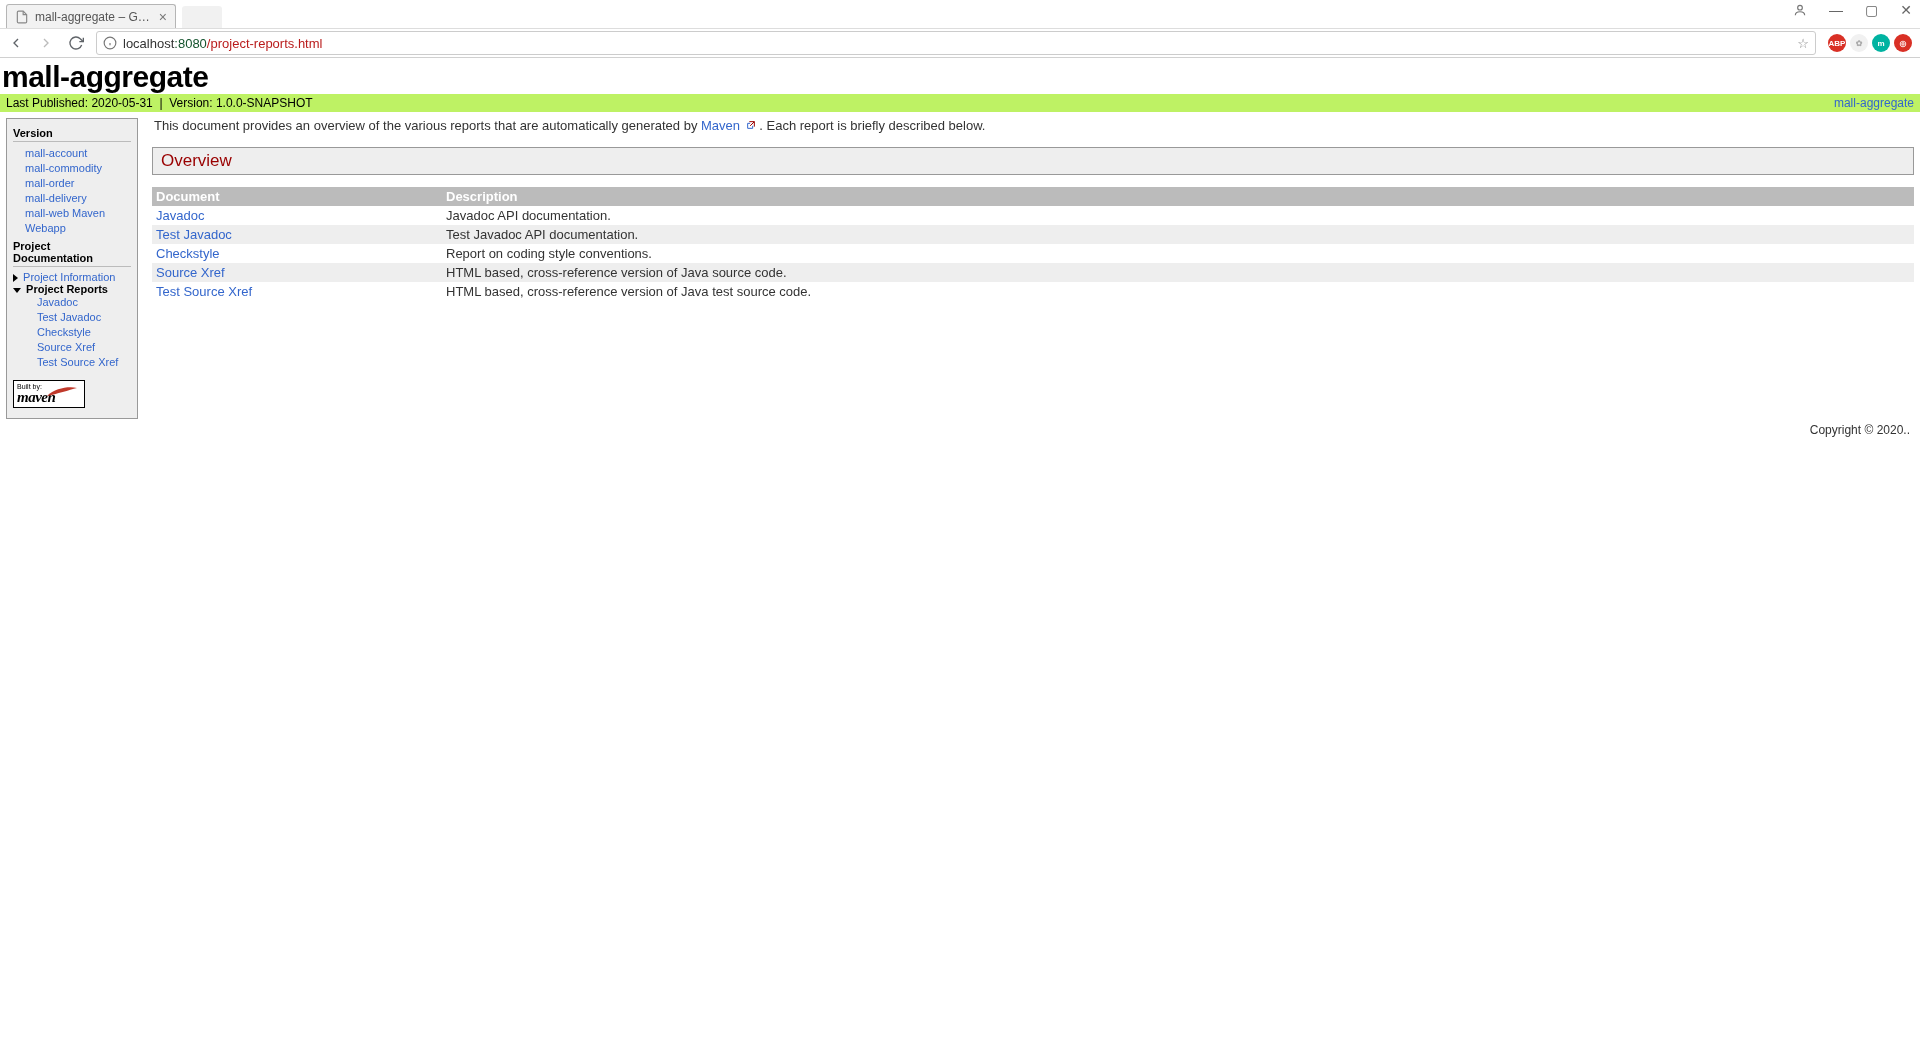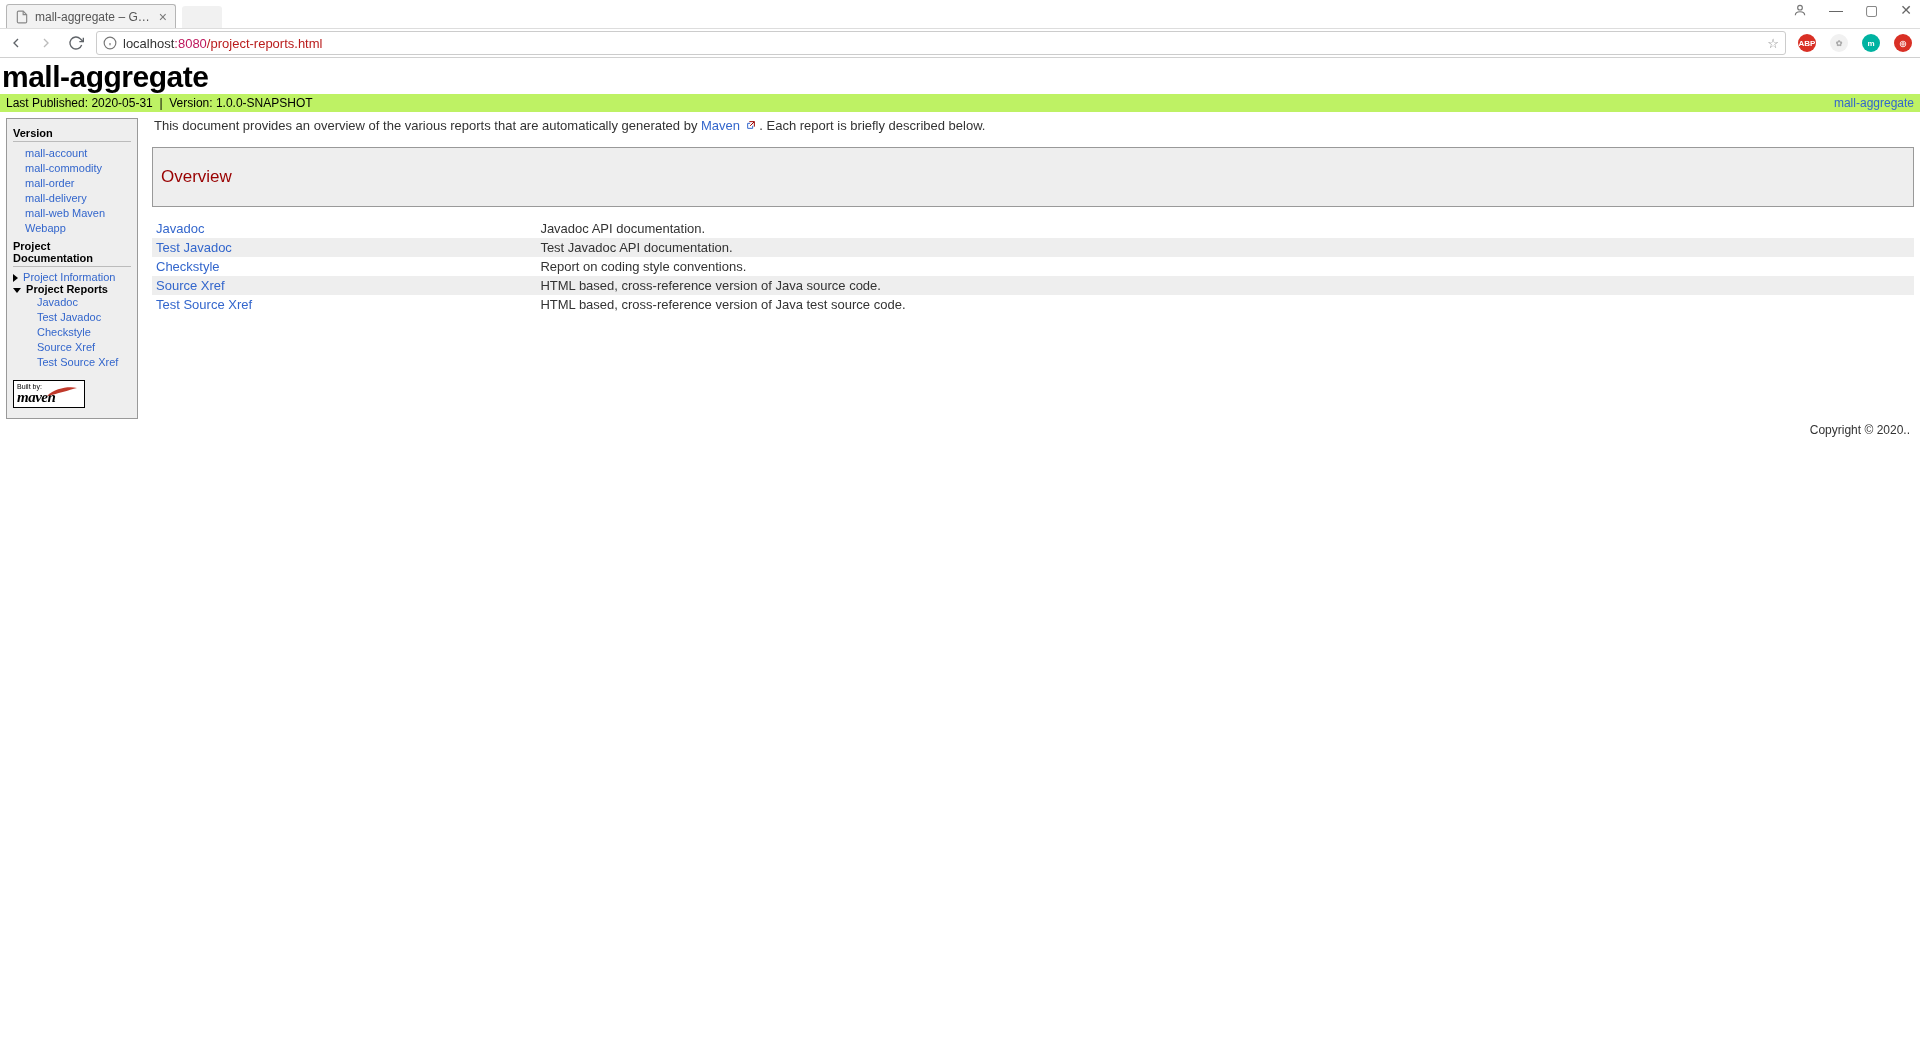--- a/index.html
+++ b/index.html
@@ -21,21 +21,21 @@
 
   .address-row { height:30px; border-top:1px solid #ddd; border-bottom:1px solid #d0d0d0;
                  display:flex; align-items:center; padding:0 8px; gap:12px; background:#fff; }
   .nav-icons { display:flex; align-items:center; gap:14px; }
   .nav-icons svg { width:16px; height:16px; }
   .omnibox { flex:1; height:24px; border:1px solid #ccc; border-radius:3px; background:#fff;
              display:flex; align-items:center; padding:0 6px; color:#555; font-size:13px; gap:6px; }
   .omnibox .host { color:#333; }
   .omnibox .rest { color:#b91c1c; }
   .omnibox .star { margin-left:auto; color:#888; }
-  .ext-icons { display:flex; align-items:center; gap:14px; }
+  .ext-icons { display:flex; align-items:center; gap:4px; }
   .ext-dot { width:18px; height:18px; border-radius:50%; display:flex; align-items:center; justify-content:center; color:#fff; font-size:8px; font-weight:bold; }
 
   
   .page { padding:0; }
   h1.banner { font-family: Verdana, Arial, sans-serif; font-weight:bold; font-size:30px; margin:2px 0 0 2px; color:#000; letter-spacing:-0.5px; }
   .meta-bar { background:#bef264; color:#000; font-size:12px; padding:2px 6px; display:flex; justify-content:space-between; align-items:center; }
   .meta-bar a { color:#36c; text-decoration:none; }
 
   .layout { display:flex; align-items:flex-start; gap:14px; padding:6px 6px 0 6px; }
 
@@ -57,21 +57,21 @@
   .maven-box .logo .feather { position:absolute; top:-4px; right:2px; }
 
   
   .main { flex:1; min-width:0; }
   .section-h2 { background:#ccc; border:1px solid #999; color:#900; font-weight:bold; font-size:21px;
                 padding:4px 8px; margin:0 0 12px 0; }
   .intro { font-size:13px; color:#333; margin:0 0 14px 0; padding:0 2px; }
   .intro a { color:#36c; text-decoration:none; }
   .ext-link-icon { display:inline-block; margin-left:2px; vertical-align:baseline; }
   .section-h3 { background:#eee; border:1px solid #999; color:#900; font-weight:normal; font-size:17px;
-                padding:19px 8px; margin:0 0 12px 0; }
+                padding:3px 8px; margin:0 0 12px 0; }
   table.report { width:100%; border-collapse:collapse; font-size:13px; }
   table.report th { background:#bbb; color:#fff; text-align:left; font-weight:bold; padding:2px 4px; }
   table.report td { padding:2px 4px; }
   table.report tr.odd td { background:#fff; }
   table.report tr.even td { background:#eee; }
   table.report a { color:#36c; text-decoration:none; }
 
   .footer { text-align:right; font-size:12px; color:#333; padding:4px 10px 0 8px; }
 
 </style>
@@ -111,21 +111,21 @@
           <path d="M23 4v6h-6"></path>
           <path d="M20.49 15a9 9 0 1 1-2.12-9.36L23 10"></path>
         </svg>
     </div>
     <div class="omnibox">
       <svg width="14" height="14" viewBox="0 0 24 24" fill="none" stroke="#777" stroke-width="2">
           <circle cx="12" cy="12" r="10"></circle>
           <line x1="12" y1="16" x2="12" y2="12"></line>
           <line x1="12" y1="8" x2="12" y2="8"></line>
         </svg>
-      <span class="host"><span>localhost</span><span style="color:#be185d">:8080</span><span class="rest">/project-reports.html</span></span>
+      <span class="host"><span>localhost</span><span style="color:#14532d">:8080</span><span class="rest">/project-reports.html</span></span>
       <span class="star">☆</span>
     </div>
     <div class="ext-icons">
       <span class="ext-dot" style="background:#d93025">ABP</span>
       <span class="ext-dot" style="background:#f1f1f1;color:#aaa">✿</span>
       <span class="ext-dot" style="background:#00b3a1">m</span>
       <span class="ext-dot" style="background:#d93025">◎</span>
     </div>
   </div>
 </div>
@@ -191,20 +191,24 @@
           <svg width="10" height="10" viewBox="0 0 12 12">
               <path d="M4 2h6v6M10 2 5 7" stroke="#900" stroke-width="1.2" fill="none"></path>
               <path d="M8 7v3H2V4h3" stroke="#36c" stroke-width="1.2" fill="none"></path>
             </svg>
         </span>
         <span> . Each report is briefly described below.</span>
       </p>
       <div class="section-h3">Overview</div>
       <table class="report">
         <tbody>
+            <tr>
+          <th style="width:290px">Document</th>
+          <th>Description</th>
+        </tr>
         <tr class="odd">
           <td><a href="#">Javadoc</a></td>
           <td>Javadoc API documentation.</td>
         </tr>
         <tr class="even">
           <td><a href="#">Test Javadoc</a></td>
           <td>Test Javadoc API documentation.</td>
         </tr>
         <tr class="odd">
           <td><a href="#">Checkstyle</a></td>

